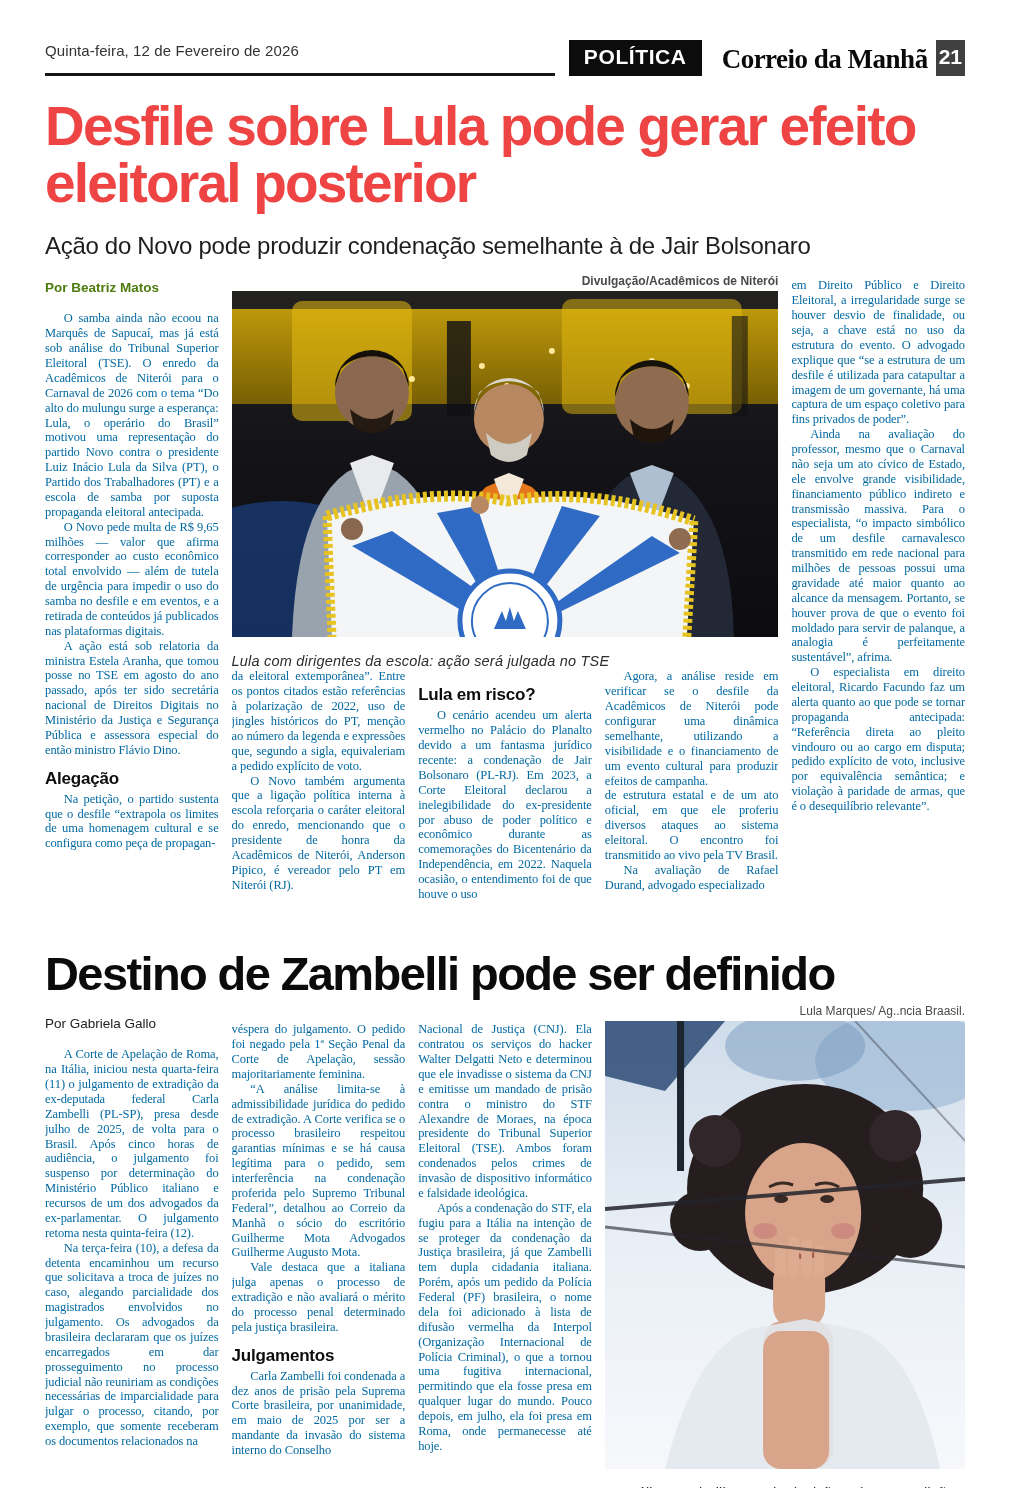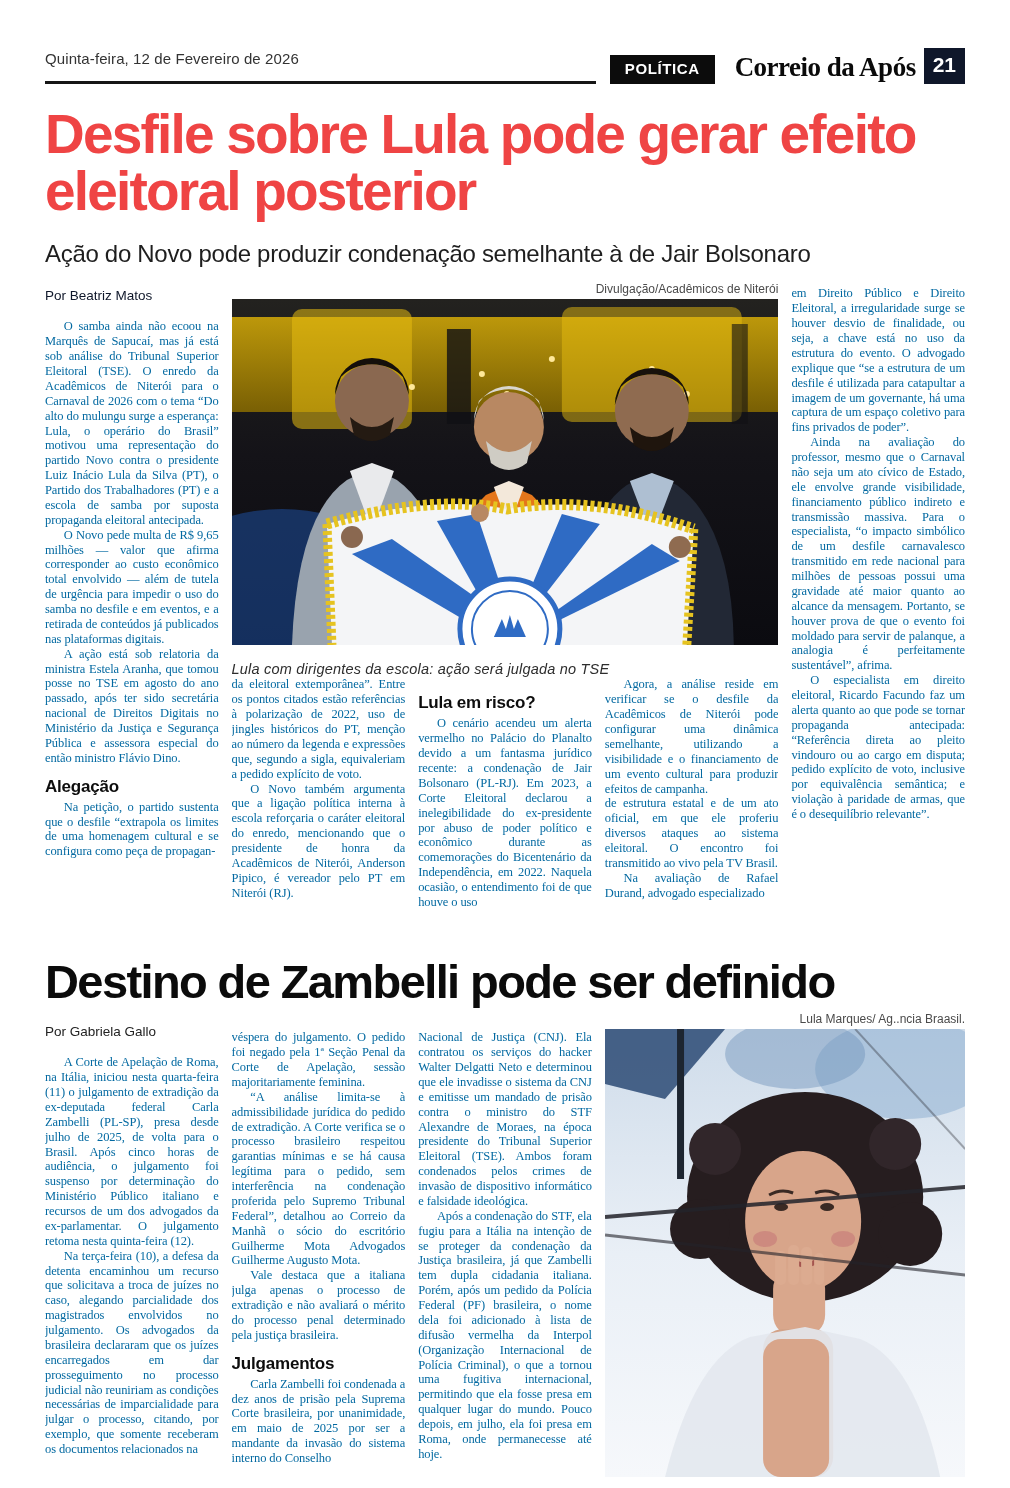--- a/index.html
+++ b/index.html
@@ -5,58 +5,58 @@
   html,body{margin:0;padding:0;background:#ffffff;}
   body{width:1010px;height:1488px;overflow:hidden;color:#111;
        font-family:"Liberation Serif", serif;}
   .page{box-sizing:border-box;width:1010px;height:1488px;padding:40px 45px 18px 45px;overflow:hidden;}
 
   
   .header{display:flex;align-items:flex-end;}
   .header-date-wrap{flex:1;border-bottom:3px solid #161616;padding-bottom:13px;margin-right:14px;}
   .header-date{font-family:"Liberation Sans",sans-serif;font-size:15px;color:#333;letter-spacing:.1px;}
   .section-badge{background:#0c0c0c;color:#fff;font-family:"Liberation Sans",sans-serif;
-       font-weight:700;font-size:15px;letter-spacing:.6px;padding:5px 15px 7px;}
+       font-weight:700;font-size:21px;letter-spacing:.6px;padding:5px 15px 7px;}
   .masthead{font-family:"Liberation Serif",serif;font-weight:700;font-size:27px;color:#0a0a0a;
        letter-spacing:-.5px;margin:0 8px 0 20px;padding-bottom:1px;white-space:nowrap;}
-  .page-badge{background:#0f172a;color:#fff;font-family:"Liberation Sans",sans-serif;
-       font-weight:700;font-size:21px;padding:5px 9px 7px;margin-top:8px;}
+  .page-badge{background:#404040;color:#fff;font-family:"Liberation Sans",sans-serif;
+       font-weight:700;font-size:21px;padding:5px 3px 7px;}
 
   
   .headline1{font-family:"Liberation Sans",sans-serif;font-weight:700;font-size:55px;
        line-height:1.04;letter-spacing:-1.8px;color:#ef4444;margin:22px 0 0 0;}
   .subheadline{font-family:"Liberation Sans",sans-serif;font-weight:400;font-size:24px;
        color:#1e1e1e;letter-spacing:-.3px;margin:20px 0 0 0;}
   .headline2{font-family:"Liberation Sans",sans-serif;font-weight:700;font-size:47px;
        line-height:1.02;letter-spacing:-1.6px;color:#0b0b0b;margin:24px 0 2px 0;}
 
   
   .a1-grid{display:grid;margin-top:14px;column-gap:13px;height:652px;overflow:hidden;
        grid-template-columns:repeat(5,1fr);
        grid-template-rows:auto auto 1fr;
        grid-template-areas:
          "c1 ph ph ph c5"
          "c1 cap cap cap c5"
          "c1 c2 c3 c4 c5";}
-  .a1-c1{grid-area:c1;} .a1-ph{grid-area:ph;} .a1-cap{grid-area:cap;}
+  .a1-c1{grid-area:c1;} .a1-ph{grid-area:ph;font-weight:bold;} .a1-cap{grid-area:cap;}
   .a1-c2{grid-area:c2;} .a1-c3{grid-area:c3;} .a1-c4{grid-area:c4;} .a1-c5{grid-area:c5;}
 
   .a2-grid{display:grid;margin-top:6px;column-gap:13px;height:508px;overflow:hidden;
        grid-template-columns:repeat(5,1fr);
        grid-template-rows:auto 1fr;
        grid-template-areas:
          "c1 c2 c3 ph ph"
          "c1 c2 c3 cap cap";}
   .a2-c1{grid-area:c1;} .a2-c2{grid-area:c2;} .a2-c3{grid-area:c3;}
   .a2-ph{grid-area:ph;} .a2-cap{grid-area:cap;}
 
   .col{overflow:hidden;}
 
   
-  .byline{font-family:"Liberation Sans",sans-serif;font-size:13.5px;color:#0f172a;margin:6px 0 16px 0;}
+  .byline{font-family:"Liberation Sans",sans-serif;font-size:13.5px;color:#4d7c0f;margin:6px 0 16px 0;font-weight:bold;}
   .byline2{font-family:"Liberation Sans",sans-serif;font-size:13.5px;color:#222;margin:12px 0 16px 0;}
   p.body{font-size:12.5px;line-height:1.19;text-align:justify;margin:0;text-indent:1.5em;
        letter-spacing:-.1px;color:#0369a1;}
   p.body.cont{text-indent:0;}
   .subhead{font-family:"Liberation Sans",sans-serif;font-weight:700;font-size:17px;
        letter-spacing:-.2px;color:#0d0d0d;margin:11px 0 3px 0;}
 
   .credit{font-family:"Liberation Sans",sans-serif;font-size:12px;color:#4a4a4a;
        text-align:right;margin:0 0 3px 0;}
   .caption{font-family:"Liberation Sans",sans-serif;font-style:italic;font-size:14.5px;
@@ -68,21 +68,21 @@
 </head>
 <body>
 
 <div class="page">
 
   <div class="header">
     <div class="header-date-wrap">
       <span class="header-date">Quinta-feira, 12 de Fevereiro de 2026</span>
     </div>
     <div class="section-badge">POLÍTICA</div>
-    <div class="masthead">Correio da Após</div>
+    <div class="masthead">Correio da Manhã</div>
     <div class="page-badge">21</div>
   </div>
 
   <h1 class="headline1">Desfile sobre Lula pode gerar efeito eleitoral posterior</h1>
   <div class="subheadline">Ação do Novo pode produzir condenação semelhante à de Jair Bolsonaro</div>
 
   <div class="a1-grid">
 
     <div class="col a1-c1">
       <div class="byline">Por Beatriz Matos</div>

